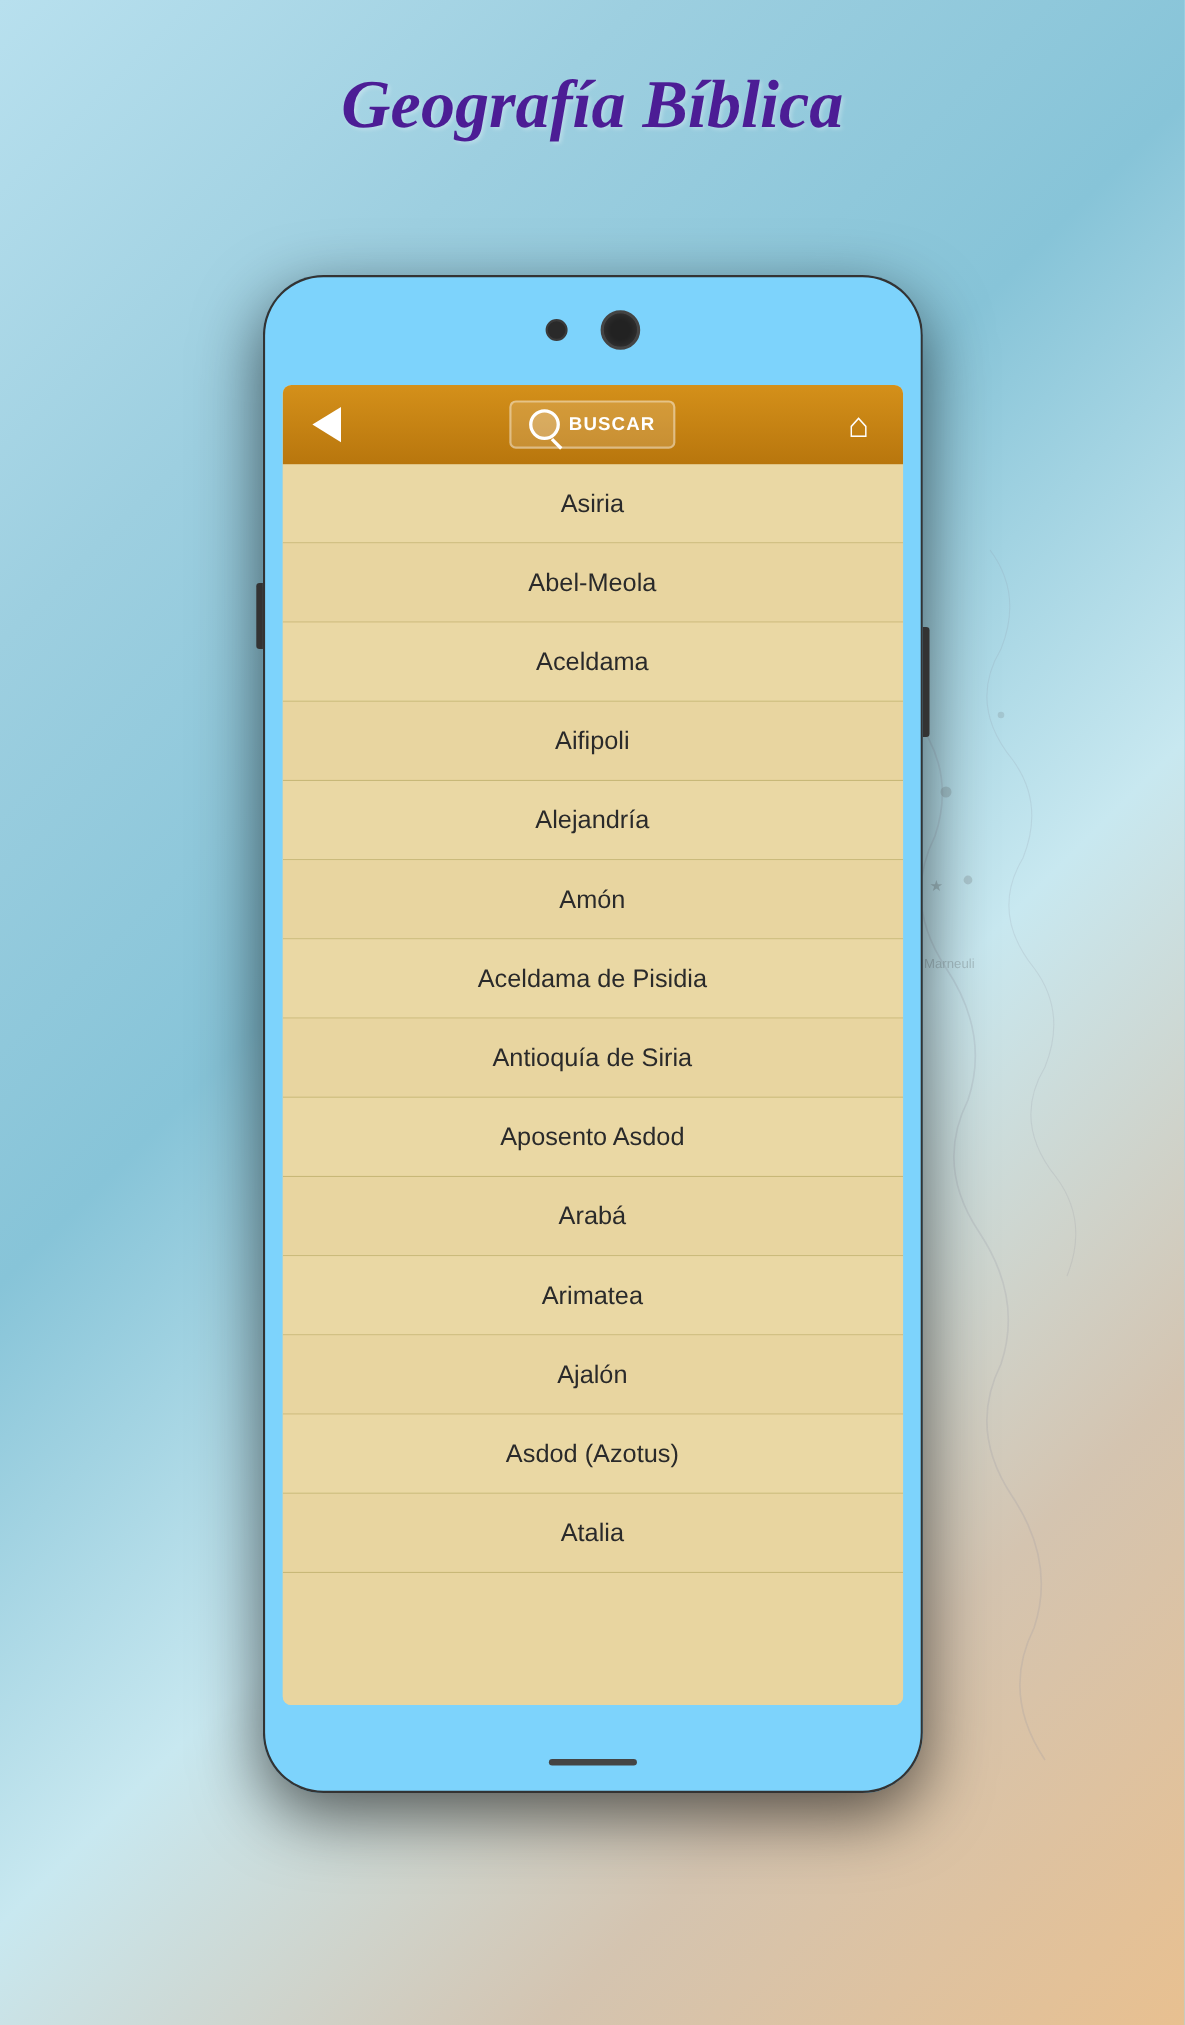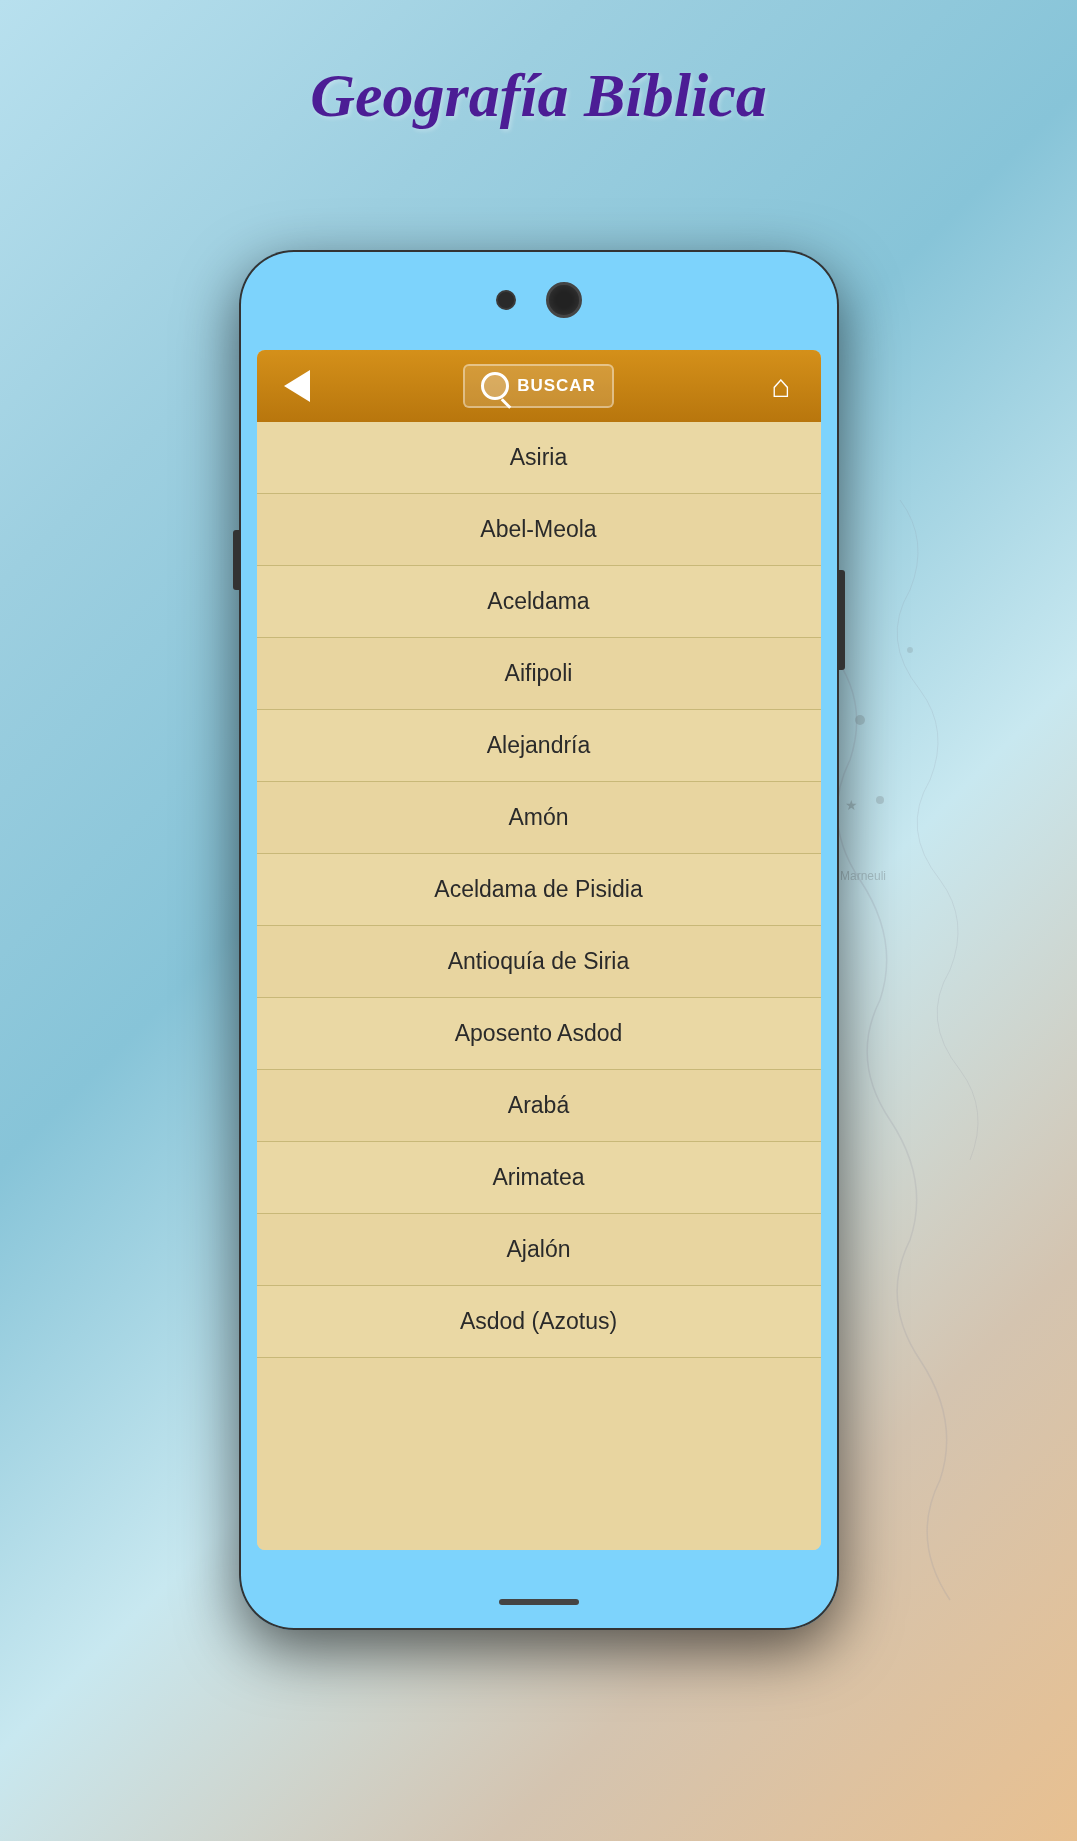--- a/index.html
+++ b/index.html
@@ -347,19 +347,22 @@
           </div>
           <div class="list-item">
             <span class="list-item-text">Arimatea</span>
           </div>
           <div class="list-item">
             <span class="list-item-text">Ajalón</span>
           </div>
           <div class="list-item">
             <span class="list-item-text">Asdod (Azotus)</span>
           </div>
+          <div class="list-item">
+            <span class="list-item-text">Atalia</span>
+          </div>
         </div>
 
     </div>
 
     <div class="phone-bottom"></div>
   </div>
 </div>
 
 </body></html>

